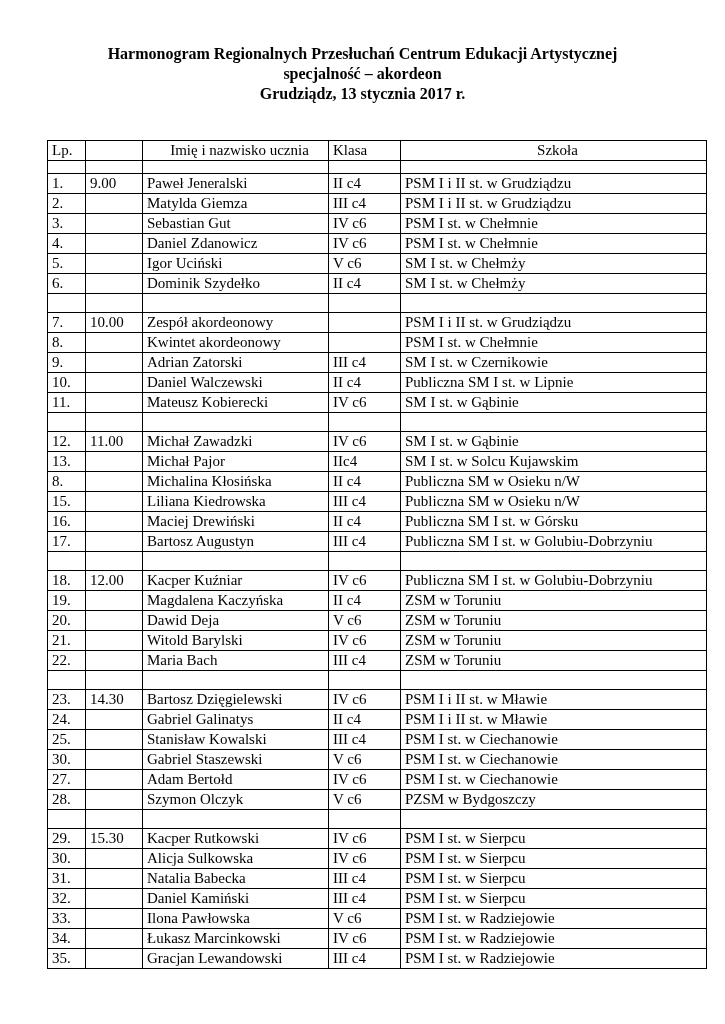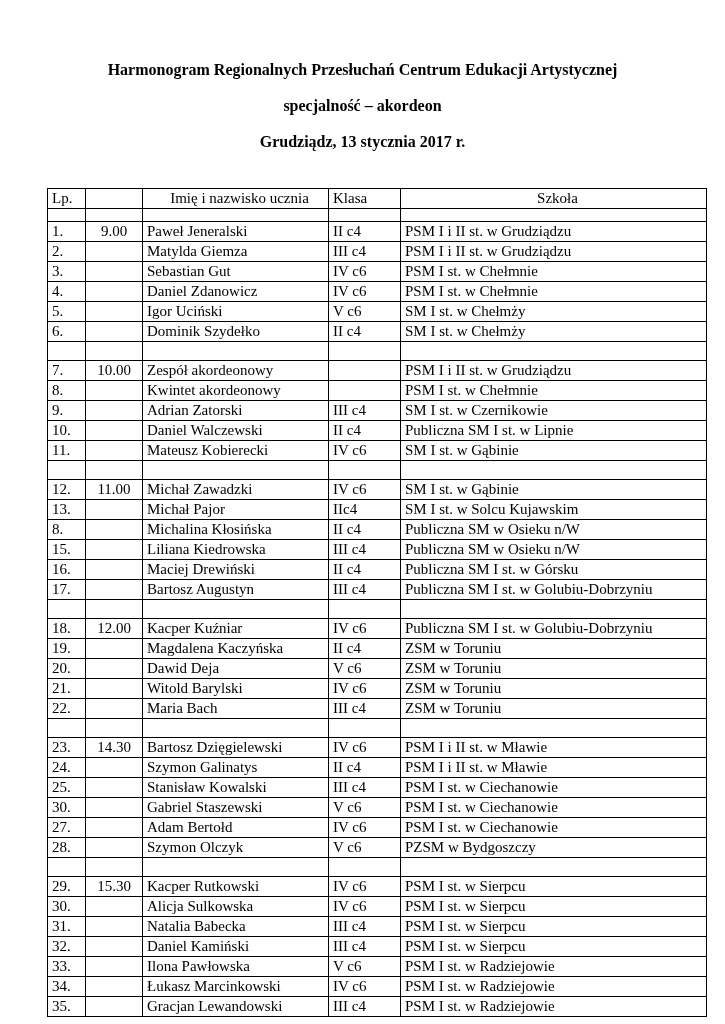--- a/index.html
+++ b/index.html
@@ -17,41 +17,41 @@
     padding-top: 44px;
     overflow: hidden;
   }
   .title-block {
     text-align: center;
     font-weight: bold;
     font-size: 16px;
     line-height: 20px;
     margin: 0 40px 0 40px;
   }
-  .title-block div { margin: 16px; }
+  .title-block div { margin: 0; }
   table.schedule {
     border-collapse: collapse;
     table-layout: fixed;
     width: 660px;
     margin: 36px 0 16px 47px;
     font-size: 15px;
   }
   table.schedule td, table.schedule th {
     border: 1px solid #000000;
     padding: 0 4px;
     height: 19px;
     line-height: 19px;
     font-weight: normal;
     overflow: hidden;
     white-space: nowrap;
     box-sizing: border-box;
   }
   tr.thin td { height: 13px; line-height: 13px; }
   .col-lp     { width: 38px;  text-align: left; }
-  .col-time   { width: 57px;  text-align: center; }
+  .col-time   { width: 57px;  }
   .col-name   { width: 186px; text-align: left; padding-left: 7px; }
   .col-klasa  { width: 72px;  }
   .col-szkola { text-align: left; padding-left: 7px; }
   tr.header td.col-name, tr.header td.col-szkola { text-align: center; padding-left: 12px; }
 </style>
 </head>
 <body>
 
 <div class="page">
 
@@ -262,21 +262,21 @@
         <tr>
           <td class="col-lp">23.</td>
           <td class="col-time">14.30</td>
           <td class="col-name">Bartosz Dzięgielewski</td>
           <td class="col-klasa">IV c6</td>
           <td class="col-szkola">PSM I i II st. w Mławie</td>
         </tr>
         <tr>
           <td class="col-lp">24.</td>
           <td class="col-time"></td>
-          <td class="col-name">Szymon Galinatys</td>
+          <td class="col-name">Gabriel Galinatys</td>
           <td class="col-klasa">II c4</td>
           <td class="col-szkola">PSM I i II st. w Mławie</td>
         </tr>
         <tr>
           <td class="col-lp">25.</td>
           <td class="col-time"></td>
           <td class="col-name">Stanisław Kowalski</td>
           <td class="col-klasa">III c4</td>
           <td class="col-szkola">PSM I st. w Ciechanowie</td>
         </tr>

